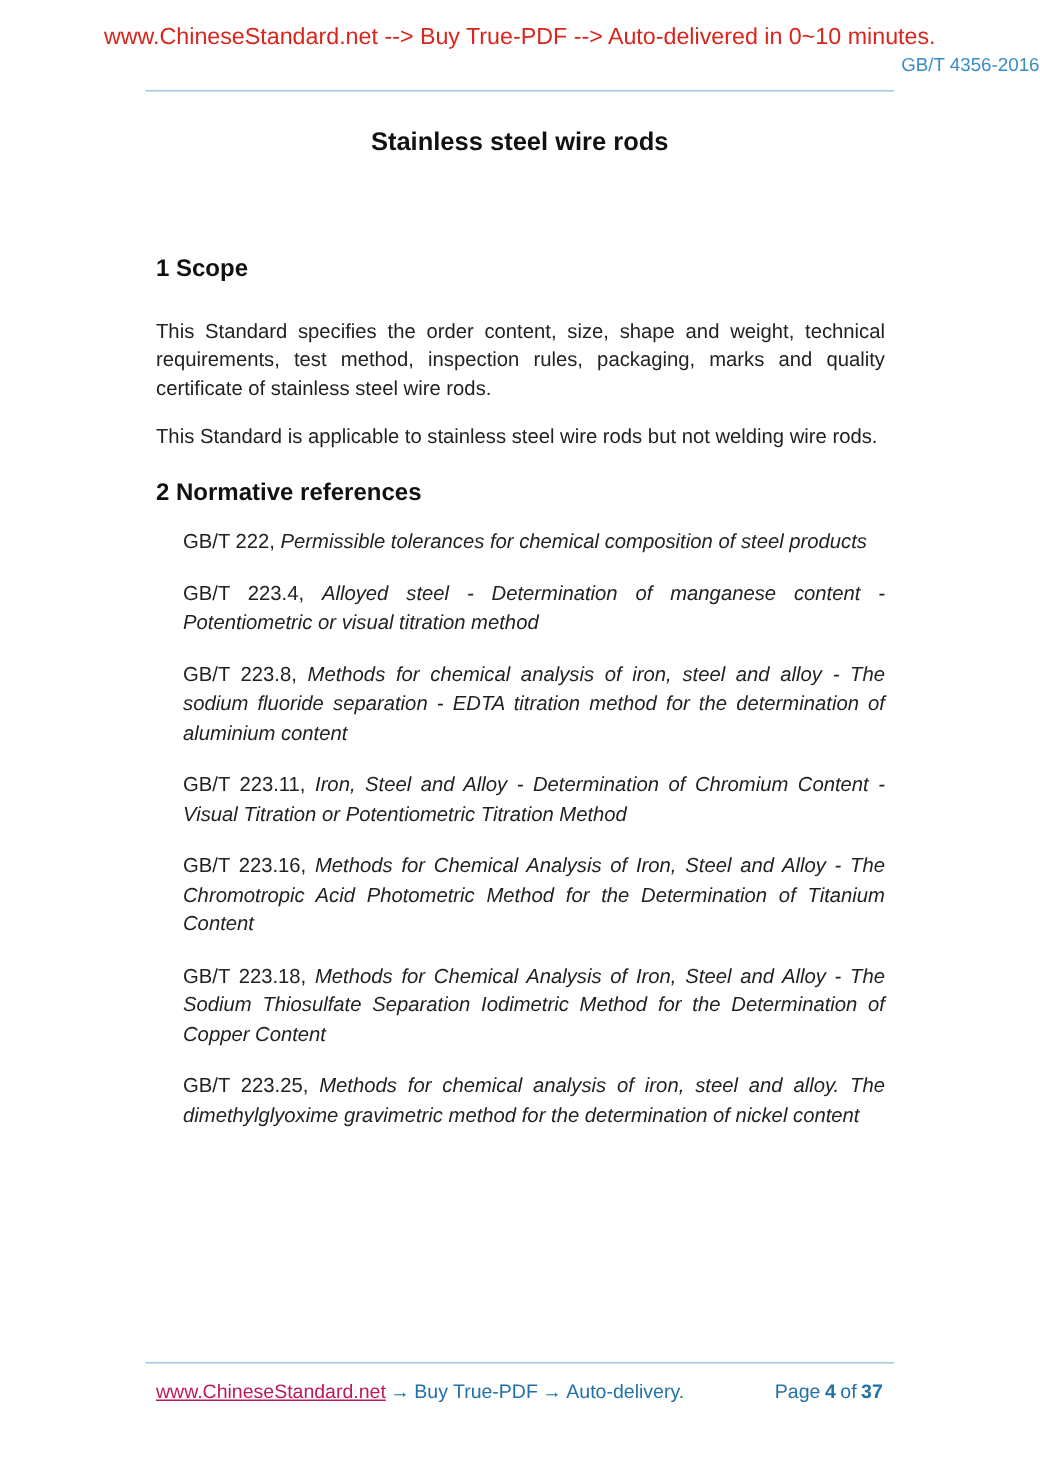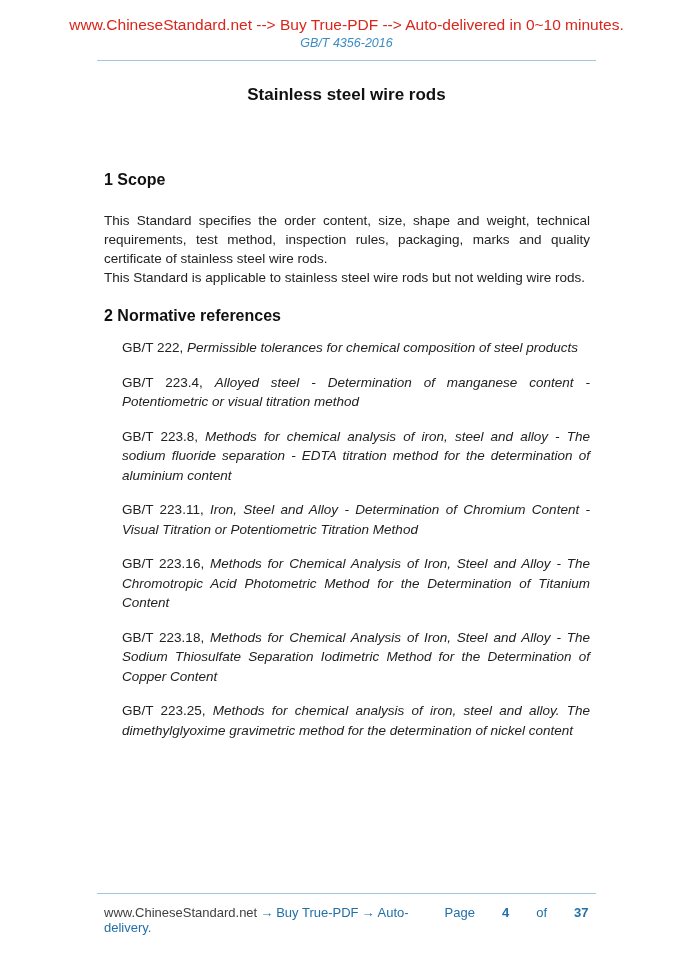--- a/index.html
+++ b/index.html
@@ -18,26 +18,25 @@
   }
   .promo {
     text-align: center;
     padding-top: 17px;
     font-size: 15.5px;
     line-height: 16px;
     color: #d9251c;
   }
   .promo span { cursor: pointer; }
   .std-code {
-    text-align: center;
+    text-align: right;
     margin-top: 4px;
     font-size: 12.5px;
     line-height: 13px;
     color: #3b8cc4;
-    font-style: italic;
   }
   hr.rule {
     border: none;
     border-top: 1px solid #a3c6dd;
     width: 499px;
     margin: 10px auto 0 auto;
   }
   .doc-title {
     margin: 24px 0 0 0;
     text-align: center;
@@ -56,21 +55,21 @@
   }
   .sec-h.first { margin-top: 66px; }
   .sec-h.second { margin-top: 20px; }
   .body-p {
     margin: 0;
     font-size: 13.5px;
     line-height: 19px;
     text-align: justify;
   }
   .body-p.after-h { margin-top: 22px; }
-  .body-p.follow { }
+  .body-p.follow { margin-top: 13px; }
   .refs {
     margin: 13px 0 16px 18px;
   }
   .ref {
     margin: 0 0 15px 0;
     font-size: 13.5px;
     line-height: 19.5px;
     text-align: justify;
   }
   .ref-title { font-style: italic; }
@@ -83,26 +82,27 @@
   .footer hr.rule { margin-top: 0; }
   .footer-row {
     display: flex;
     justify-content: space-between;
     align-items: baseline;
     margin: 11px 103px 0 104px;
     font-size: 13px;
     color: #2270a8;
   }
   .footer-link {
-    color: #404040;
+    color: #be185d;
+    text-decoration: underline;
     cursor: pointer;
   }
   .footer-left .arrow { padding: 0 3px; }
   .footer-right b { font-weight: bold; }
-  .footer-right span, .footer-right b { padding: 0 1.5px; margin-left: 24px; }
+  .footer-right span, .footer-right b { padding: 0 1.5px; }
 </style>
 </head>
 <body>
 
 <div class="page">
 
   <div class="promo">
     <span>www.ChineseStandard.net --&gt; Buy True-PDF --&gt; Auto-delivered in 0~10 minutes.</span>
   </div>
 

